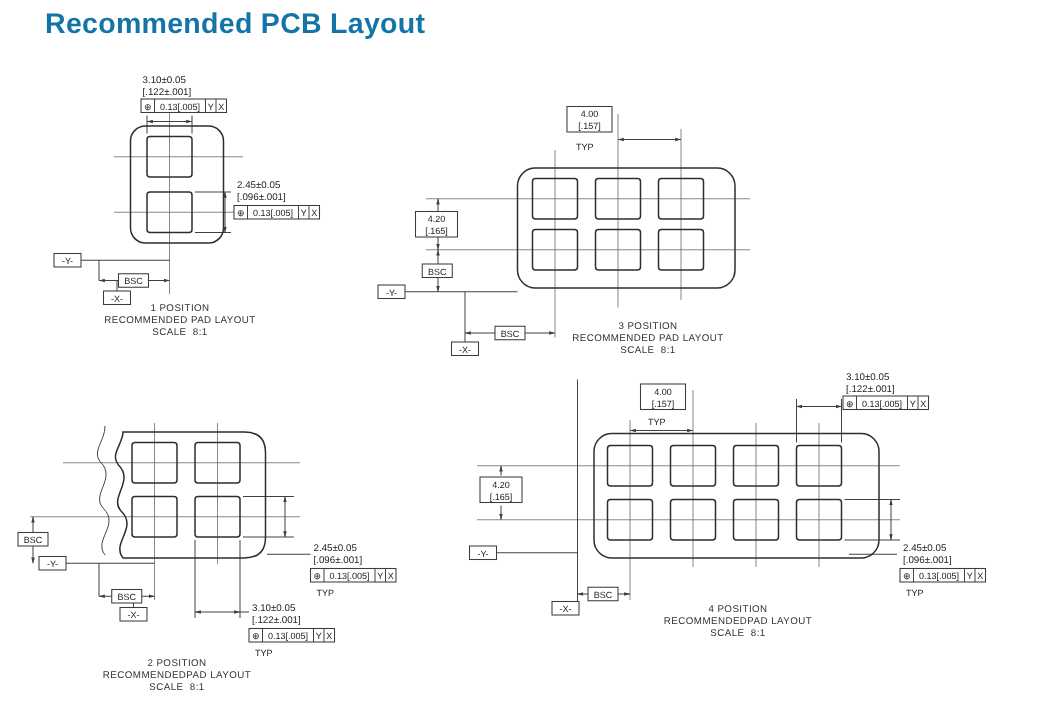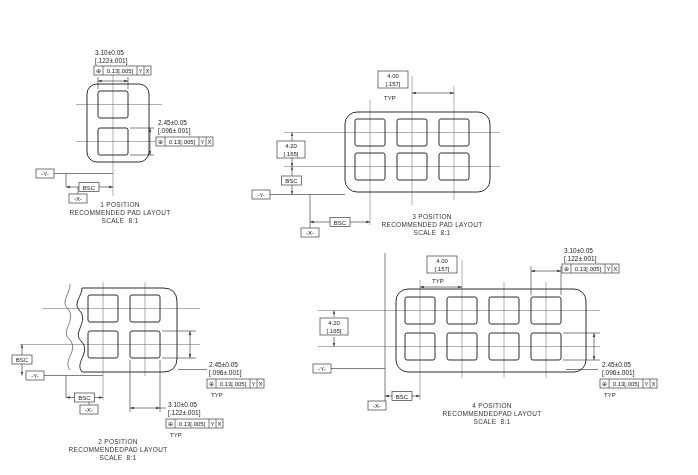--- a/index.html
+++ b/index.html
@@ -15,20 +15,21 @@
   .cl{stroke:#6e6e6e;stroke-width:0.55;}
   .dl{stroke:#3d3d3d;stroke-width:0.65;fill:none;}
   .ol{stroke:#2e2e2e;stroke-width:1;fill:none;}
   .pd{stroke:#2e2e2e;stroke-width:1;fill:none;}
   .bx{fill:#ffffff;stroke:#3d3d3d;stroke-width:0.7;}
 </style>
 </head>
 <body>
 
 <div class="page">
+  <h1 class="title">Recommended PCB Layout</h1>
 
   <svg width="698" height="475" viewBox="0 0 698 475">
     <defs>
       <marker id="ah" viewBox="0 0 10 10" refX="10" refY="5" markerWidth="6" markerHeight="6" orient="auto-start-reverse">
         <path d="M0,2 L10,5 L0,8 Z" fill="#3d3d3d"></path>
       </marker>
 
       <rect id="padr" class="pd" width="30" height="27" rx="2"></rect>
 
       <g id="fcf">

